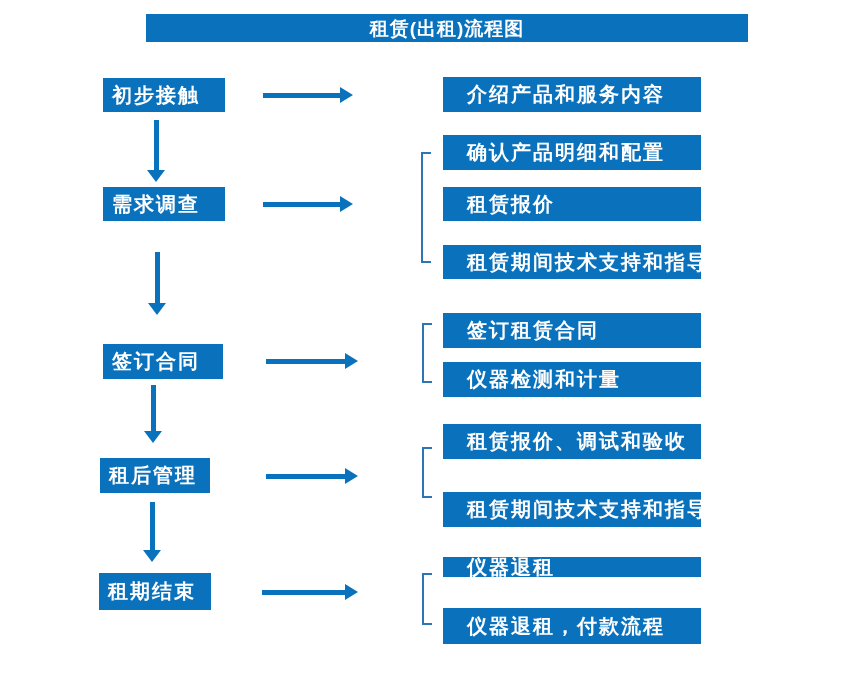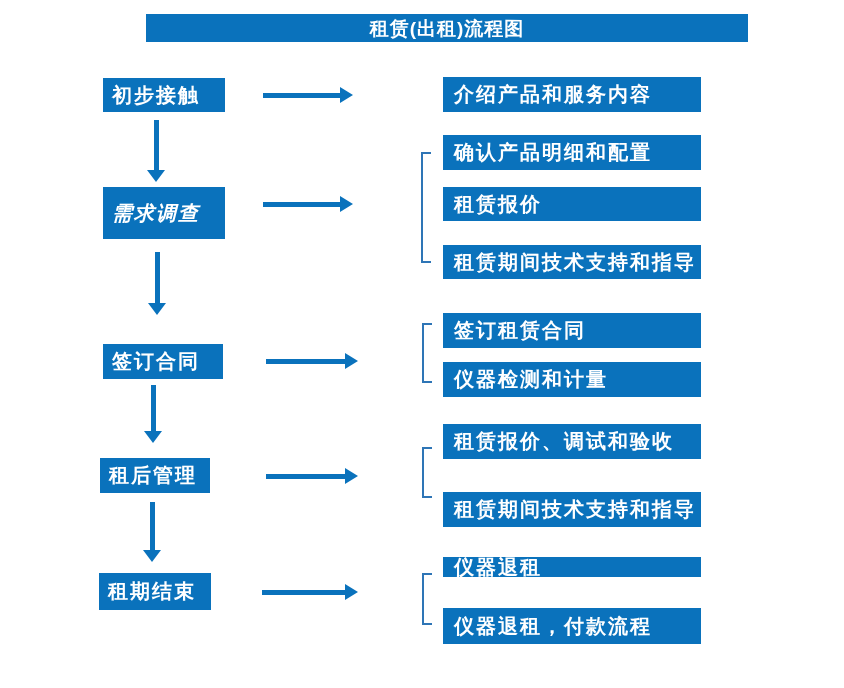--- a/index.html
+++ b/index.html
@@ -30,21 +30,21 @@
     padding-left:9px; box-sizing:border-box;
     white-space:nowrap;
   }
   .detail-box {
     position:absolute;
     left:443px; width:258px;
     background:var(--primary);
     color:var(--box-text);
     font-size:20px; font-weight:bold; letter-spacing:2px;
     display:flex; align-items:center;
-    padding-left:11px; box-sizing:border-box;
+    padding-left:24px; box-sizing:border-box;
     white-space:nowrap;
   }
   .h-arrow {
     position:absolute; height:16px;
     display:flex; align-items:center;
   }
   .h-arrow .shaft { flex:1; height:5px; background:var(--primary); }
   .h-arrow .head {
     width:0; height:0;
     border-left:13px solid var(--primary);
@@ -71,21 +71,21 @@
   }
 </style>
 </head>
 <body>
 
 <div class="canvas">
 
   <div class="title-bar">租赁(出租)流程图</div>
 
   <div class="stage-box" style="left:103px; top:78px;  width:122px; height:34px;">初步接触</div>
-  <div class="stage-box" style="left:103px; top:187px; width:122px; height:52px;font-style:italic;">需求调查</div>
+  <div class="stage-box" style="left:103px; top:187px; width:122px; height:34px;">需求调查</div>
   <div class="stage-box" style="left:103px; top:344px; width:120px; height:35px;">签订合同</div>
   <div class="stage-box" style="left:100px; top:458px; width:110px; height:35px;">租后管理</div>
   <div class="stage-box" style="left:99px;  top:573px; width:112px; height:37px;text-align:right;">租期结束</div>
 
   <div class="detail-box" style="top:77px;  height:35px;">介绍产品和服务内容</div>
   <div class="detail-box" style="top:135px; height:35px;">确认产品明细和配置</div>
   <div class="detail-box" style="top:187px; height:34px;">租赁报价</div>
   <div class="detail-box" style="top:245px; height:34px;">租赁期间技术支持和指导</div>
   <div class="detail-box" style="top:313px; height:35px;">签订租赁合同</div>
   <div class="detail-box" style="top:362px; height:35px;">仪器检测和计量</div>

